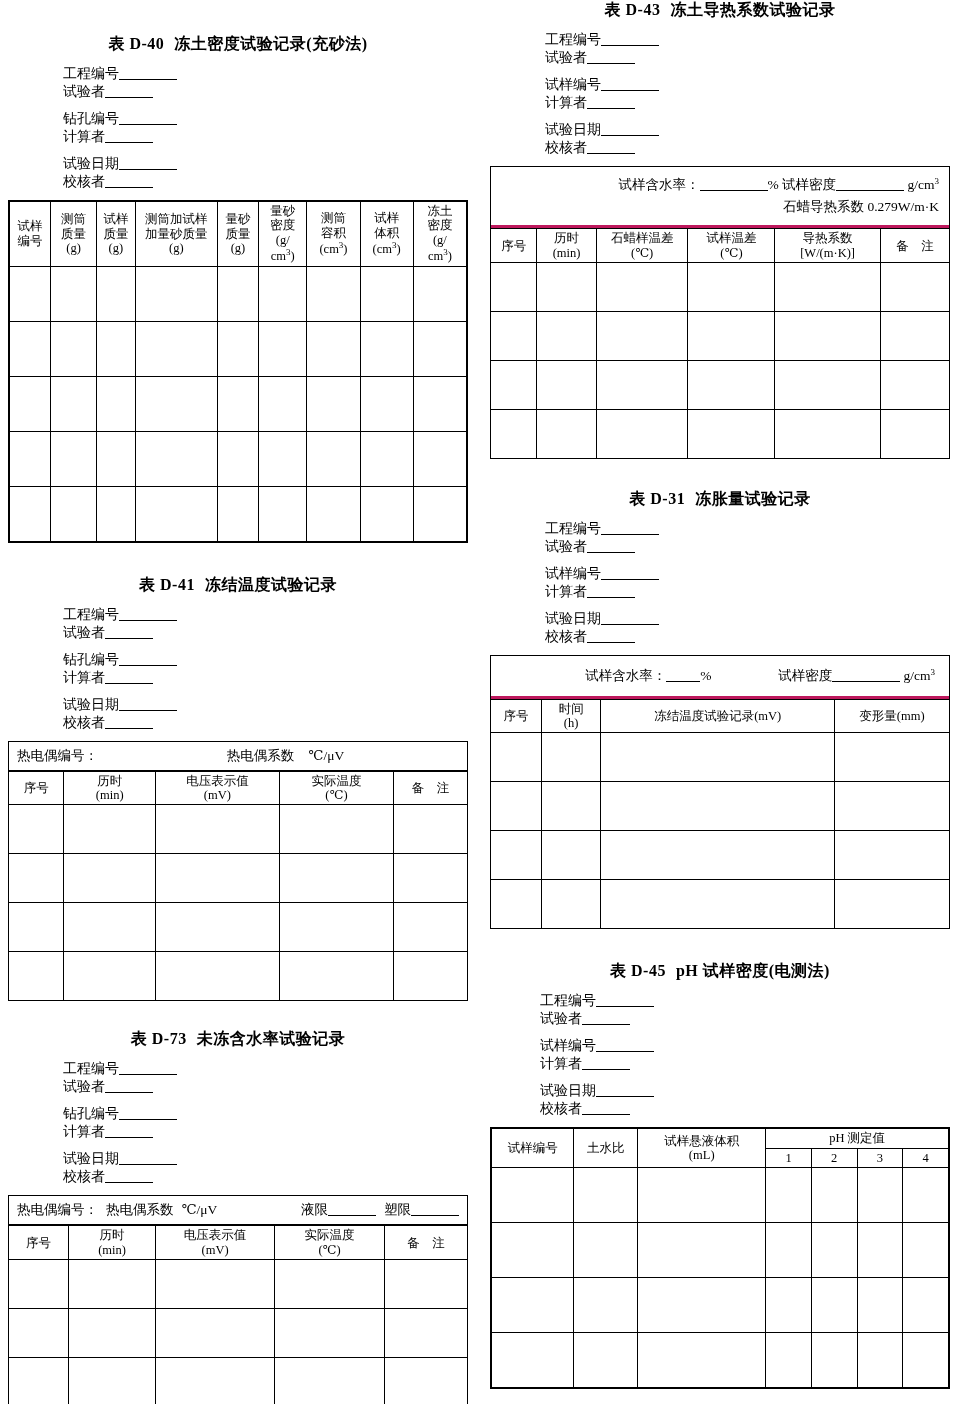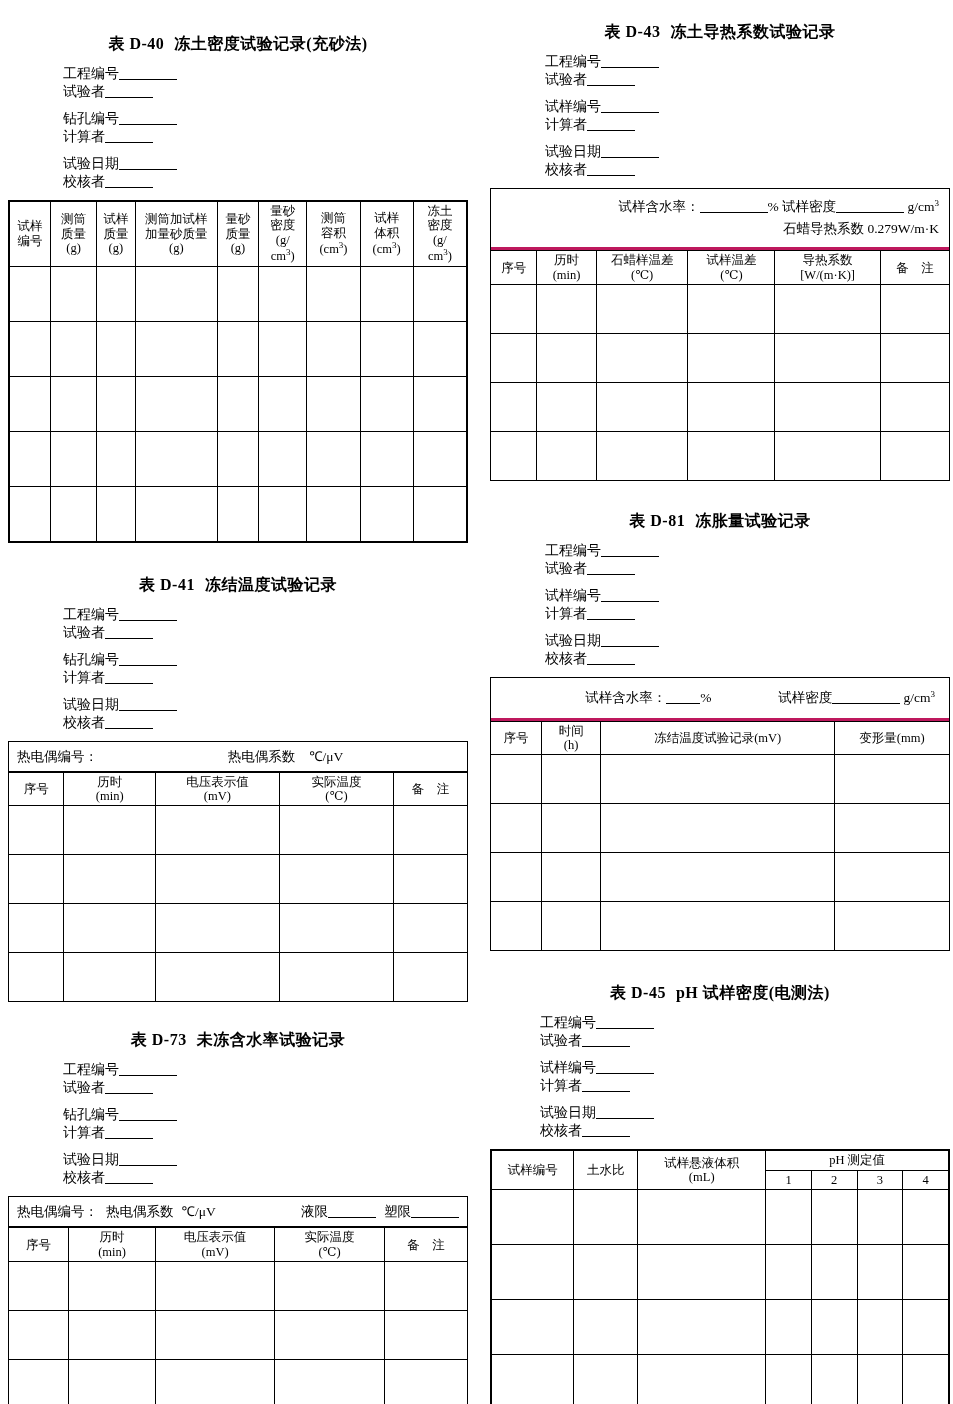--- a/index.html
+++ b/index.html
@@ -122,21 +122,21 @@
   .band-wrap table.grid tr:last-child > td { border-bottom: none; }
 
   .hdr-band {
     font-size: 13.5px;
     padding: 5px 8px;
     border-bottom: 1px solid #000;
     display: flex;
     gap: 14px;
     align-items: baseline;
   }
-  .hdr-band .seg { white-space: nowrap; font-family: Liberation Serif, serif; }
+  .hdr-band .seg { white-space: nowrap; }
   .hdr-band .blank {
     display: inline-block;
     border-bottom: 1px solid #000;
     min-width: 48px;
     height: 13px;
     vertical-align: -2px;
   }
   sup { font-size: 9px; vertical-align: super; }
   .spacer { height: 26px; }
 </style>
@@ -402,21 +402,21 @@
               </tr>
         </tbody>
           </table>
       </div>
     </div>
 
   </div>
 
   <div class="col col-right">
 
-    <div style="padding-top:22px;">
+    <div style="">
       <div class="tbl-title">
         <span class="code">表 D-43</span><span>冻土导热系数试验记录</span>
       </div>
       <div class="meta" style="width:350px;">
         <div class="meta-row">
           <span class="meta-cell"><span class="lbl">工程编号</span><span class="blank"></span></span>
           <span class="meta-cell"><span class="lbl">试验者</span><span class="blank short"></span></span>
         </div>
         <div class="meta-row">
           <span class="meta-cell"><span class="lbl">试样编号</span><span class="blank"></span></span>
@@ -486,21 +486,21 @@
               </tr>
         </tbody>
           </table>
       </div>
     </div>
 
     <div class="spacer"></div>
 
     <div style="margin-top:4px;">
       <div class="tbl-title">
-        <span class="code">表 D-81</span><span>冻胀量试验记录</span>
+        <span class="code">表 D-31</span><span>冻胀量试验记录</span>
       </div>
       <div class="meta" style="width:350px;">
         <div class="meta-row">
           <span class="meta-cell"><span class="lbl">工程编号</span><span class="blank"></span></span>
           <span class="meta-cell"><span class="lbl">试验者</span><span class="blank short"></span></span>
         </div>
         <div class="meta-row">
           <span class="meta-cell"><span class="lbl">试样编号</span><span class="blank"></span></span>
           <span class="meta-cell"><span class="lbl">计算者</span><span class="blank short"></span></span>
         </div>

